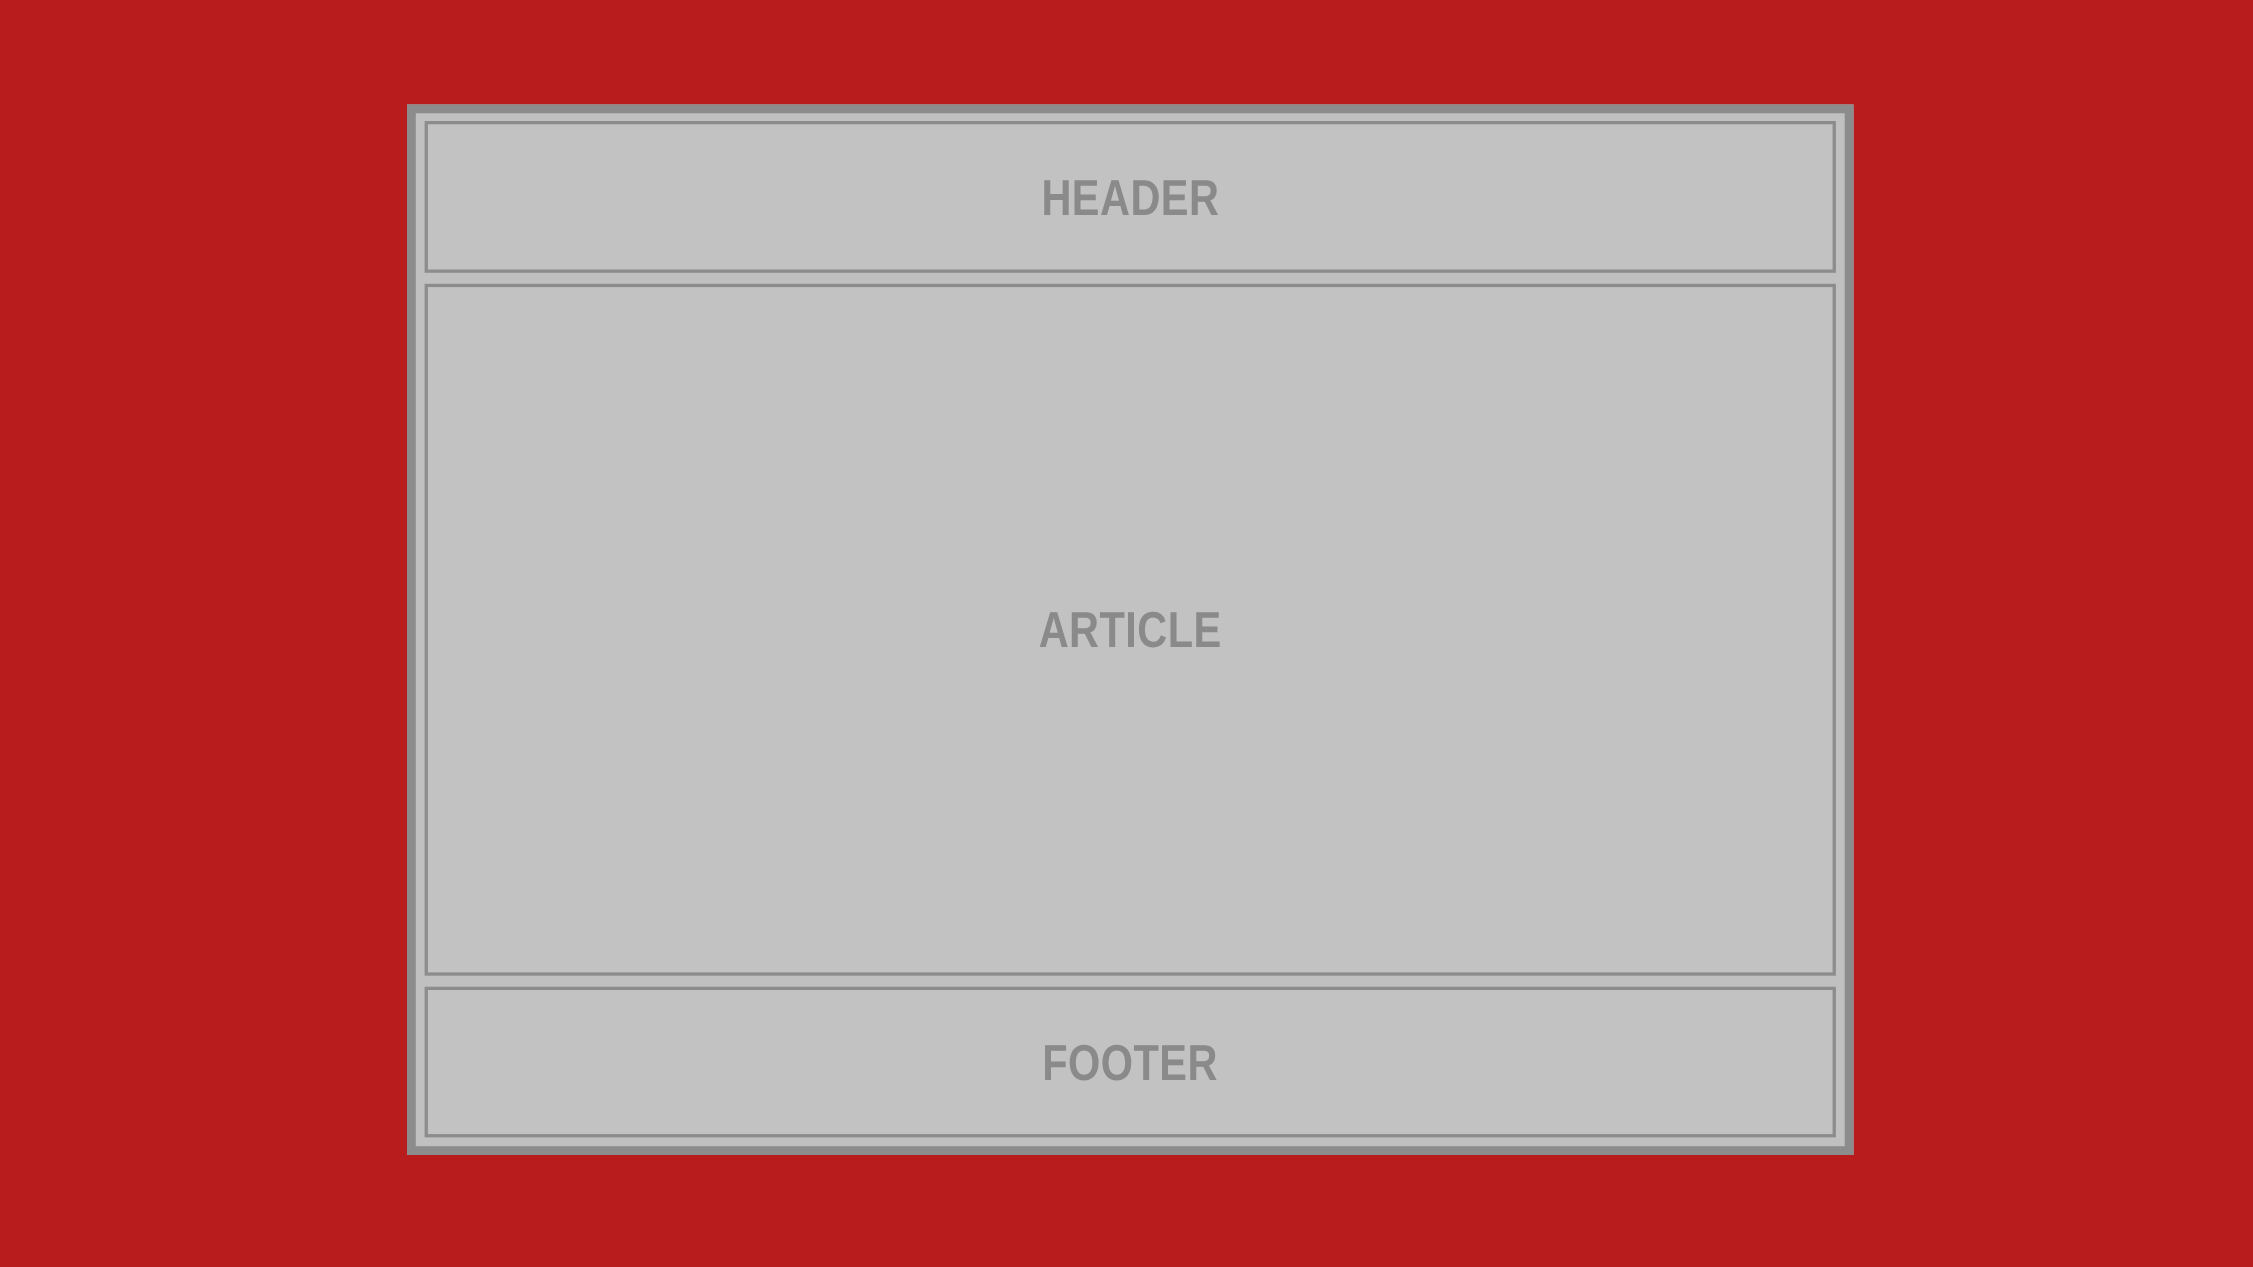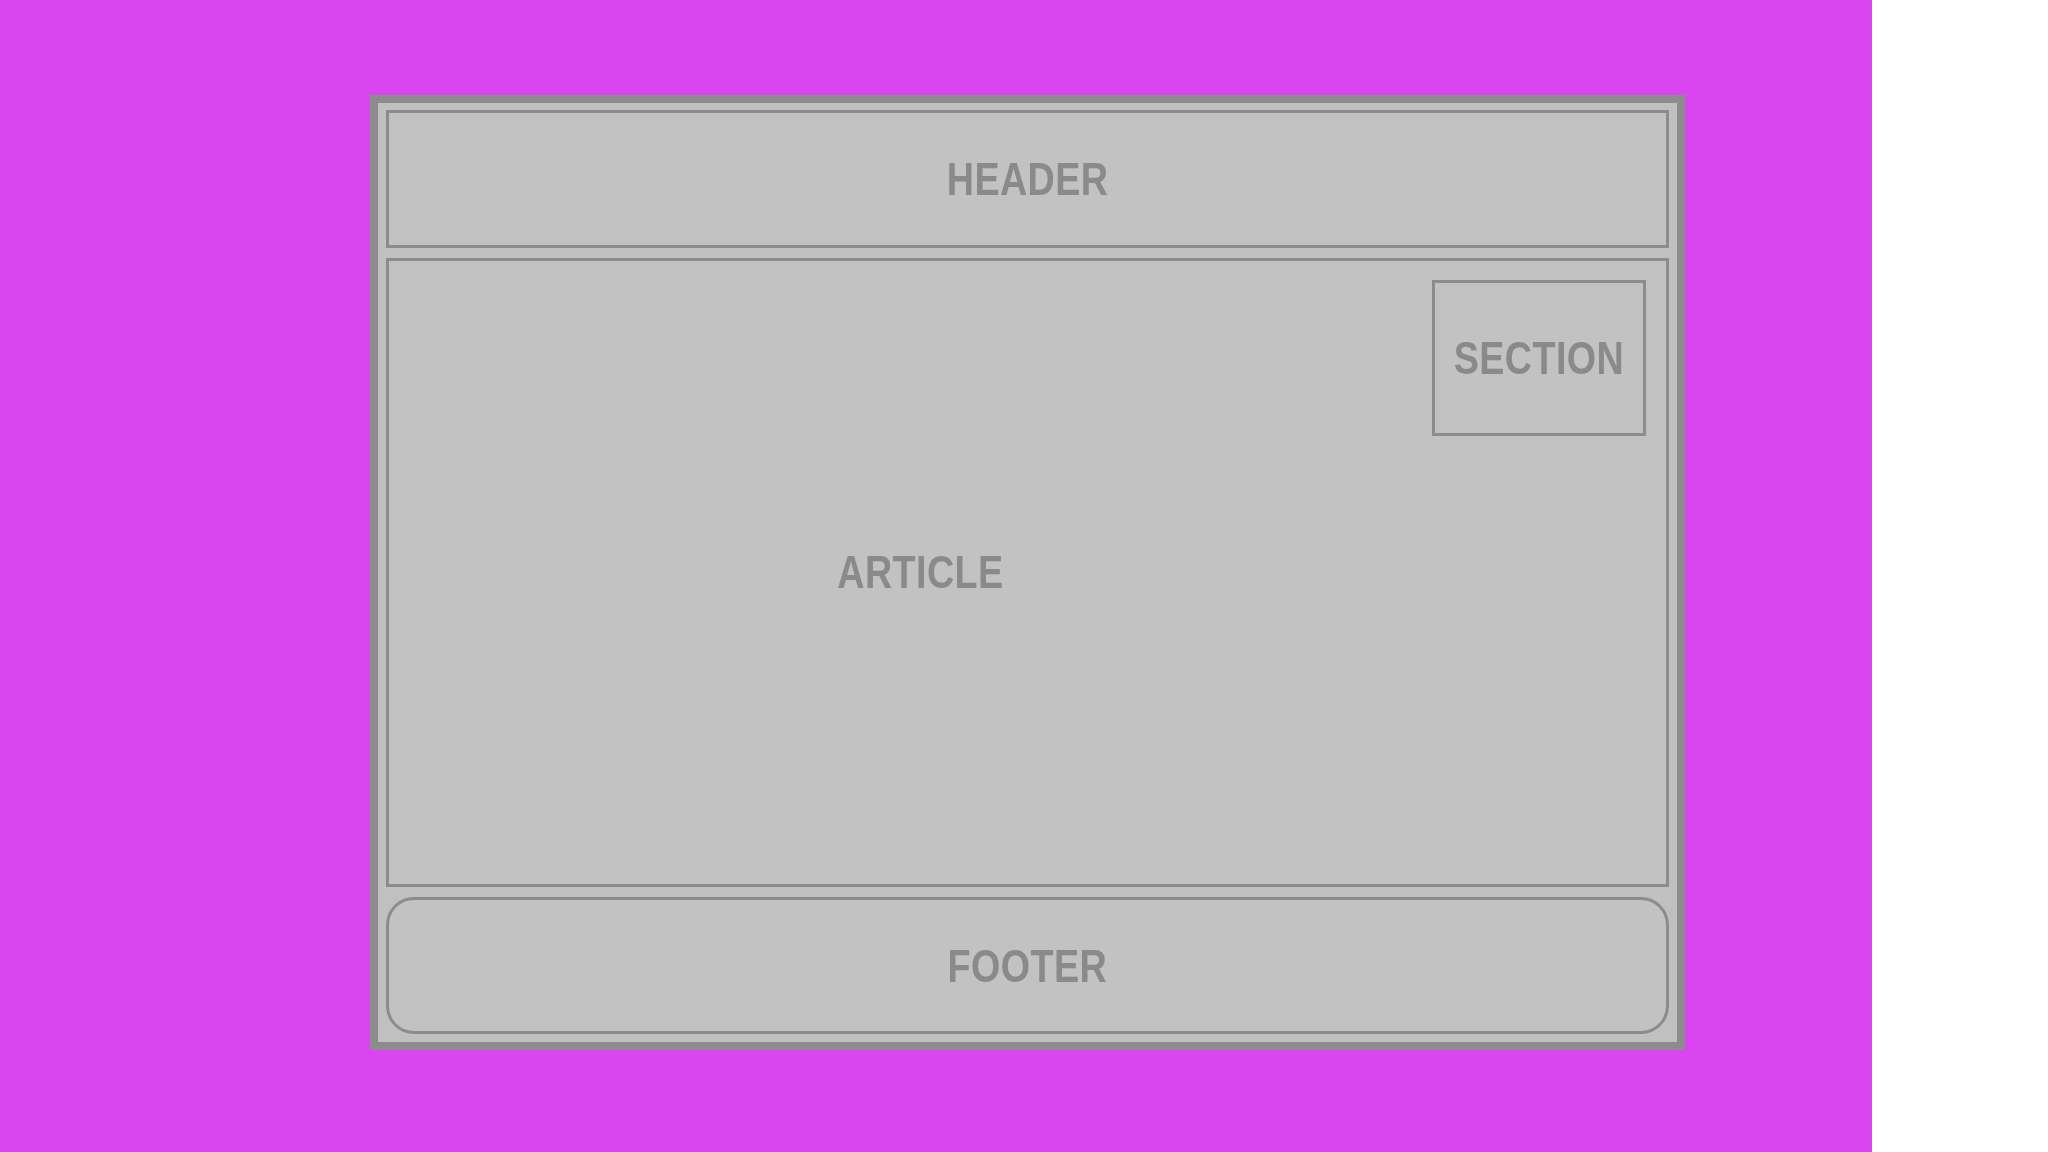--- a/index.html
+++ b/index.html
@@ -9,23 +9,23 @@
     width: 2048px;
     height: 1152px;
     background: #ffffff;
     font-family: "Liberation Sans", sans-serif;
     overflow: hidden;
   }
 
   
   #stage {
     position: relative;
-    width: 1872px;
+    width: 2048px;
     height: 1152px;
-    background: #d946ef;
+    background: #b91c1c;
     padding-left: 44px;
   }
 
   
   #page-container {
     position: absolute;
     left: 370px;
     top: 95px;
     width: 1315px;
     height: 955px;
@@ -97,21 +97,21 @@
     height: 156px;
     flex: 0 0 auto;
   }
   #box-section .sbox-label { font-size: 46px; }
 
   #box-aside {
     flex: 0 0 346px;
   }
   #box-aside .sbox-label { font-size: 46px; }
 
-  #box-footer  { height: 137px; border-radius: 28px; }
+  #box-footer  { height: 137px; }
   #box-footer  .sbox-label { font-size: 46px; }
 </style>
 </head>
 <body>
 
 <div id="stage">
 
   <div id="page-container">
 
     <div class="sbox" id="box-header">
@@ -120,23 +120,20 @@
 
 
     <div id="middle-row">
 
       <div class="sbox" id="box-article">
 
         <div id="article-label-zone">
           <span class="sbox-label">ARTICLE</span>
         </div>
 
-        <div class="sbox" id="box-section">
-          <span class="sbox-label">SECTION</span>
-        </div>
 
       </div>
 
 
     </div>
 
     <div class="sbox" id="box-footer">
       <span class="sbox-label">FOOTER</span>
     </div>
 

